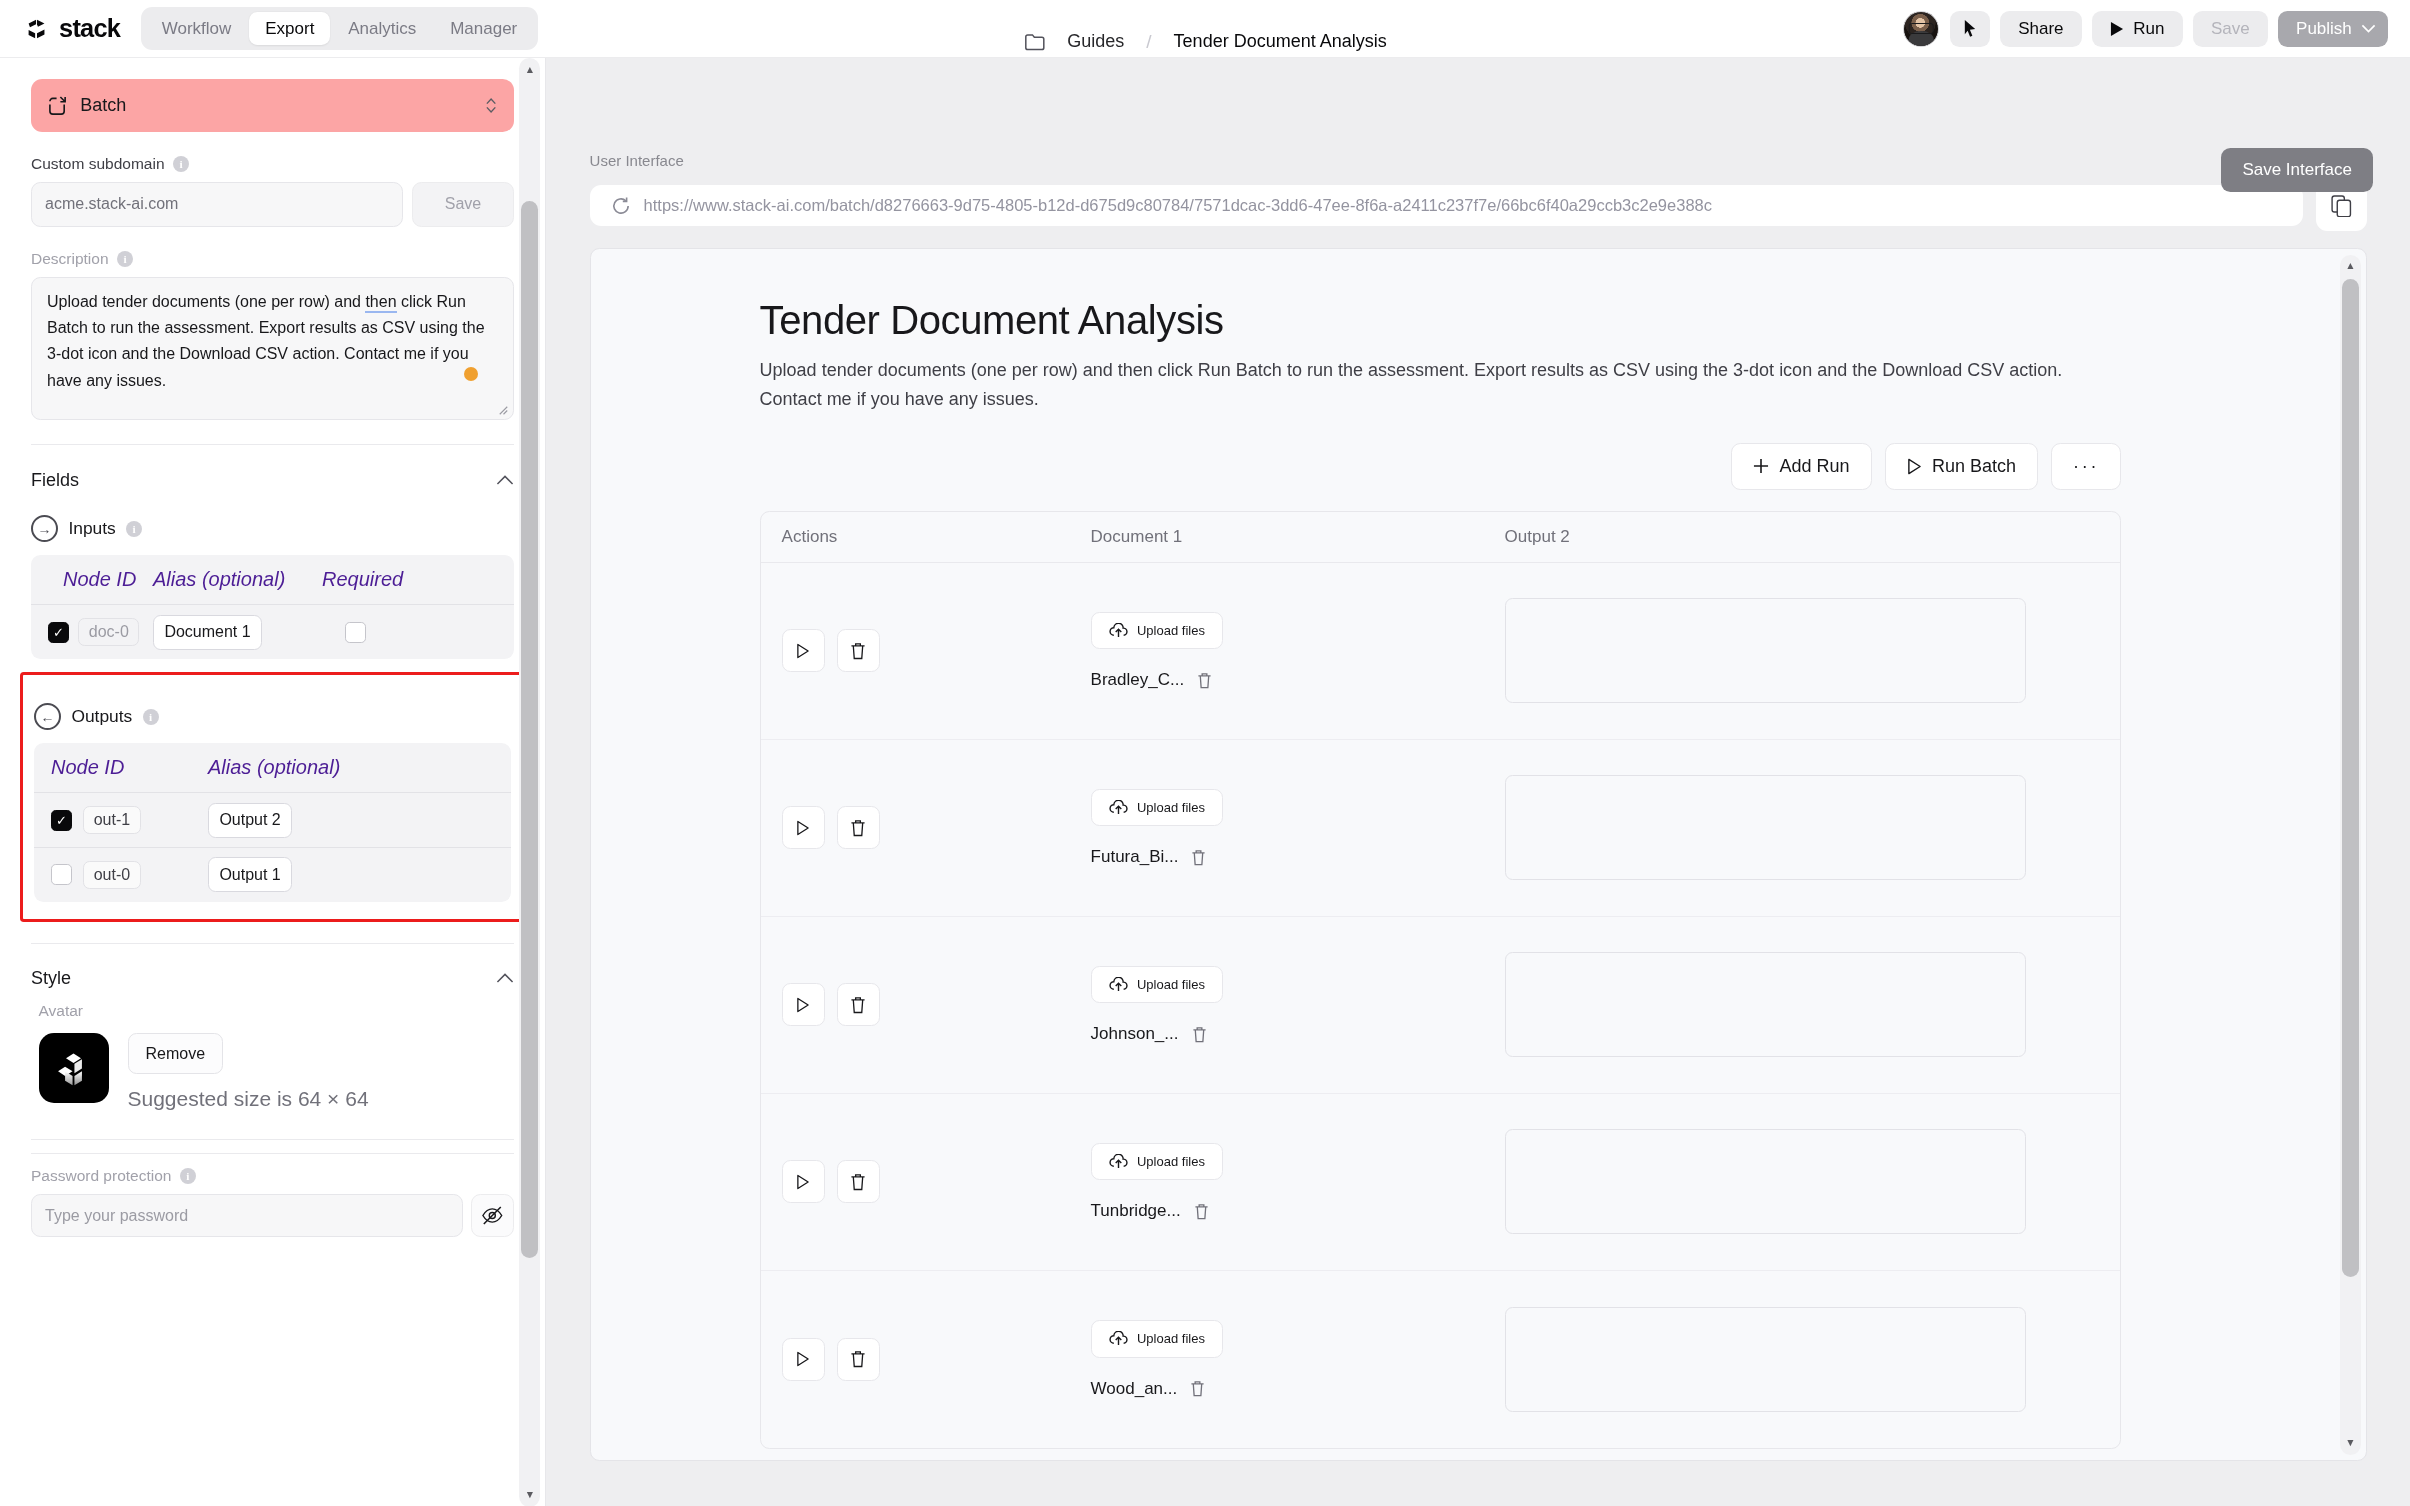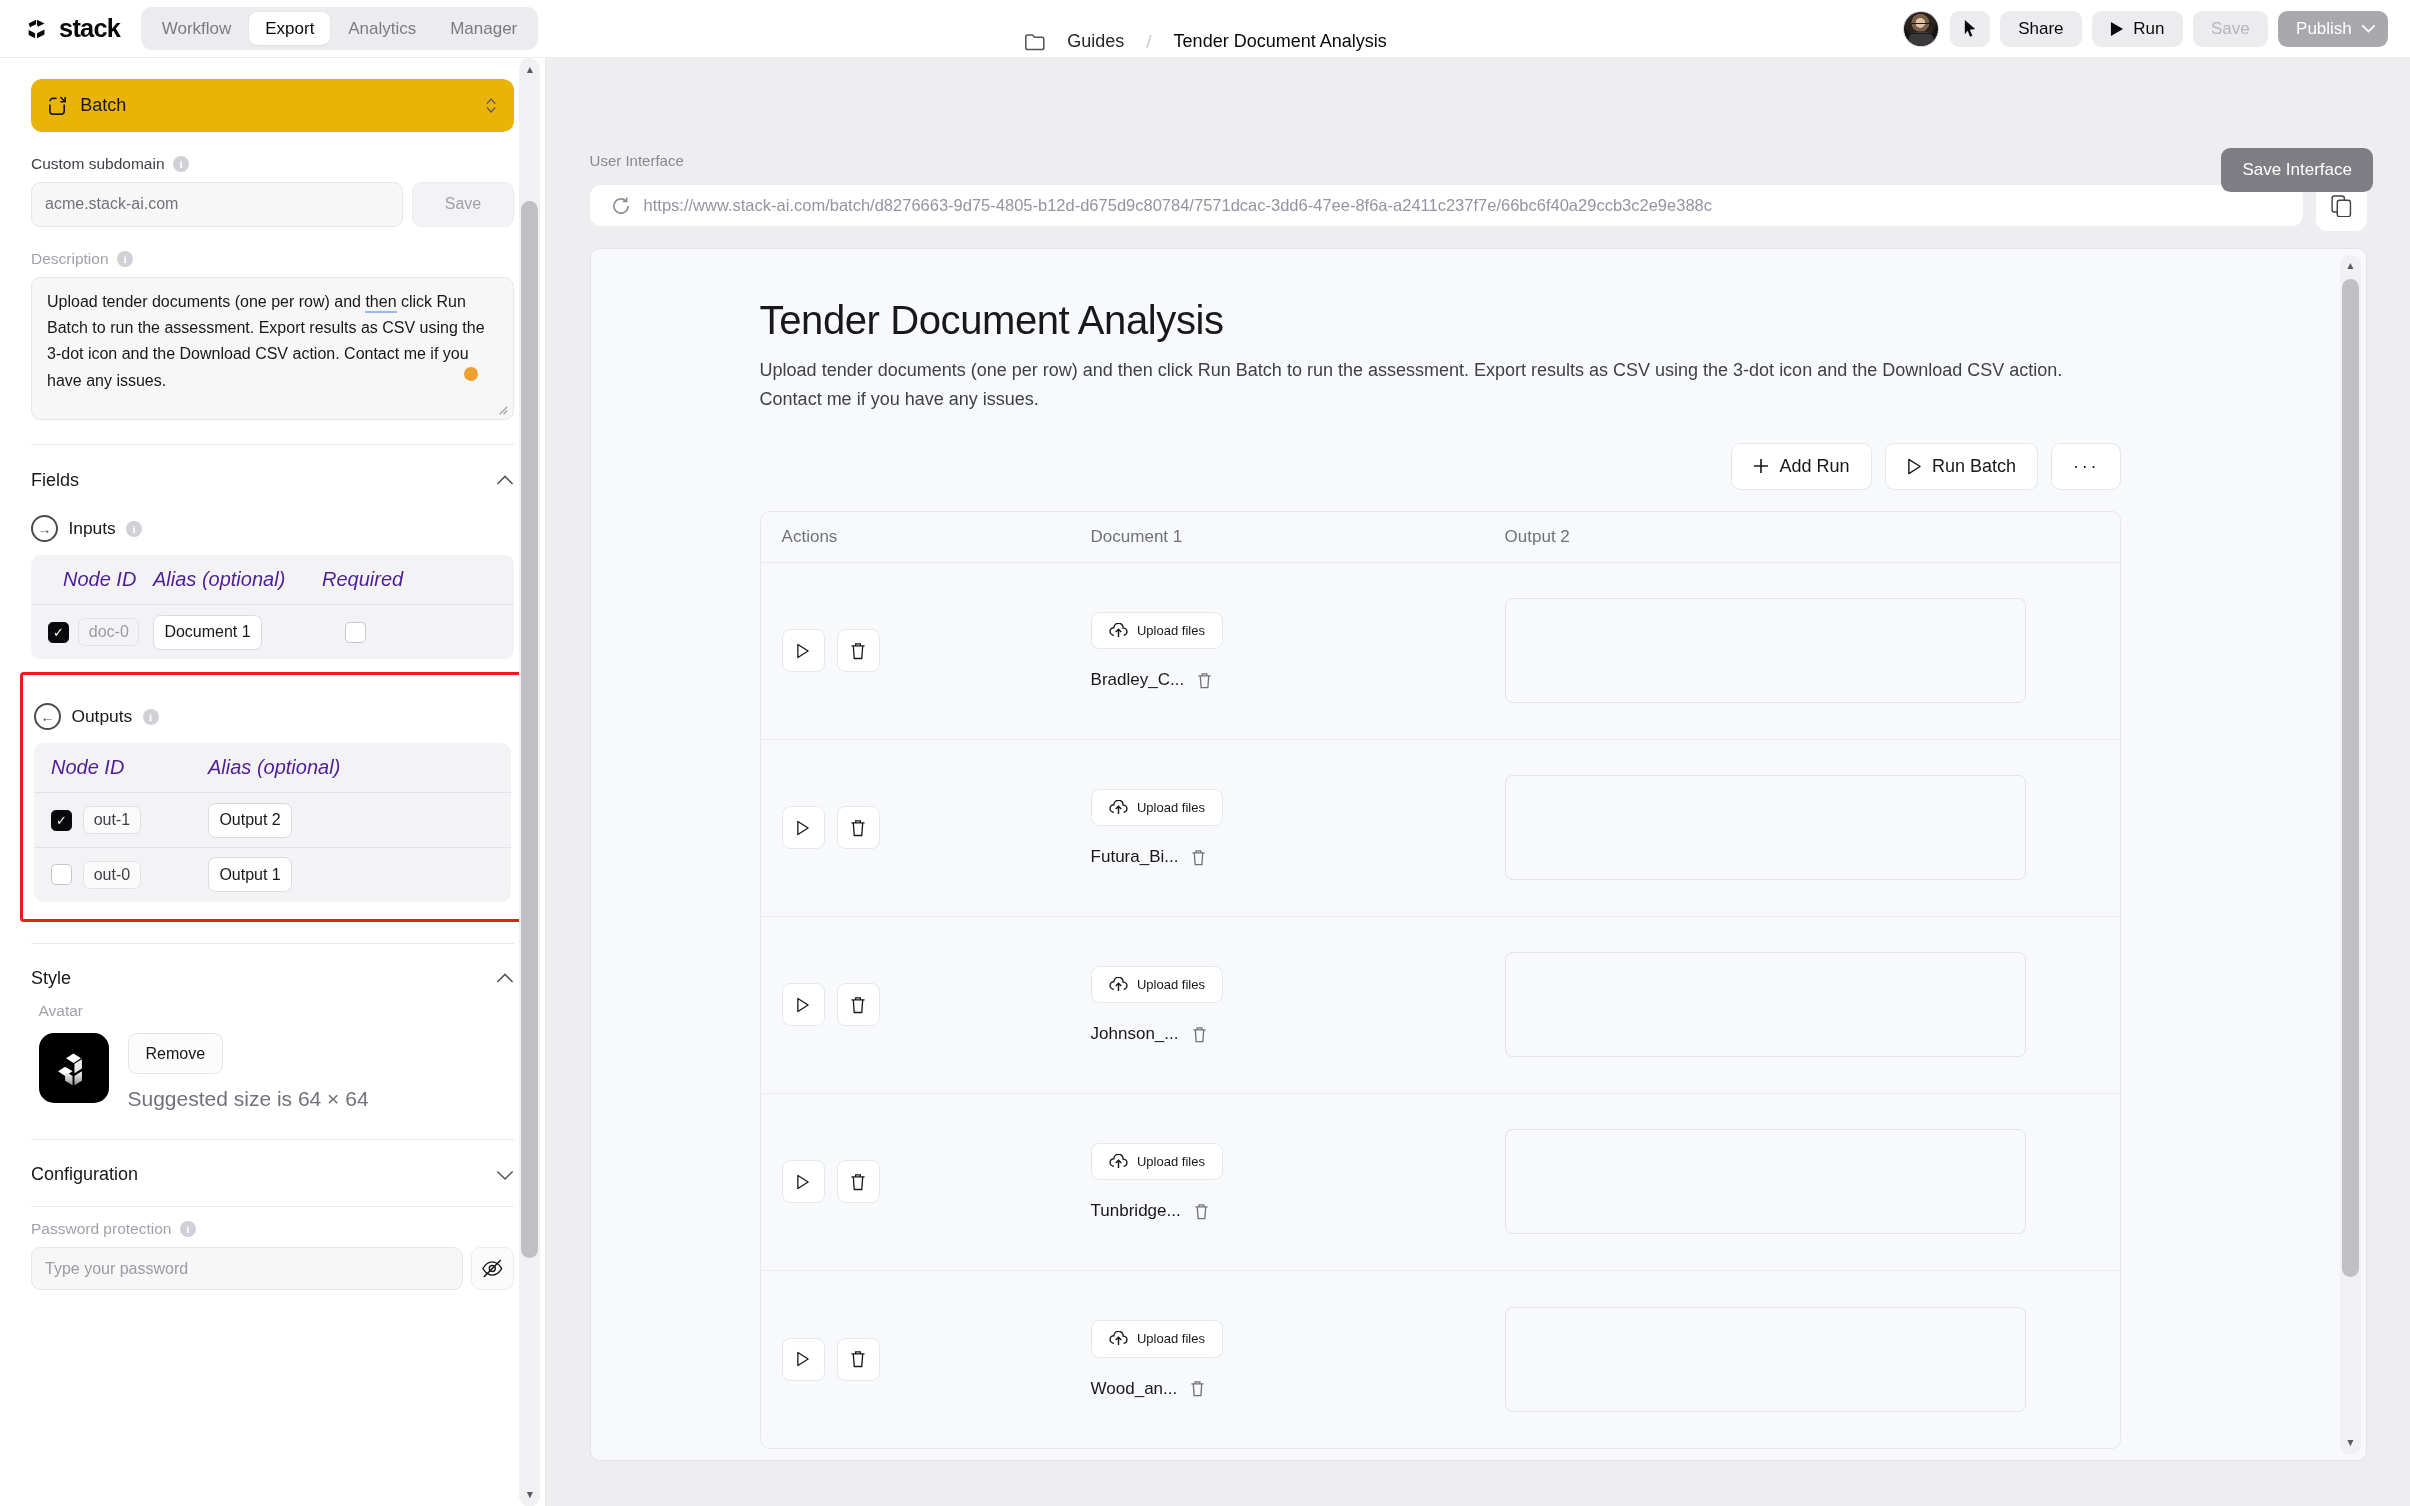--- a/index.html
+++ b/index.html
@@ -88,21 +88,21 @@
     background:#f1f1f3; border-radius: 10.4px;
     display:flex; flex-direction:column; align-items:center;
   }
   .sb-arrow { font-size:10.4px; color:#5b5b60; line-height:1; padding: 6.6px 0; }
   .sb-thumb {
     position:absolute; left:1.9px; width: 17px;
     background:#c0c0c3; border-radius: 8.5px;
   }
 
   .select-box {
-    background:#eab308; border-radius: 11.3px; height: 53px;
+    background:#fca5a5; border-radius: 11.3px; height: 53px;
     display:flex; align-items:center; padding: 12px 17px; gap: 12.2px;
     font-size: 18px; color:#18181b;
   }
   .select-chev { margin-left:auto; color:#5c5c63; font-size:14px; line-height:1; }
 
   .field-label {
     font-size: 15.5px; color:#3f3f46; margin: 22.6px 0 9.4px;
     display:flex; align-items:center; gap: 8.5px;
   }
   .field-label.muted { color:#a1a1aa; }
@@ -494,28 +494,20 @@
             </svg>
           </div>
           <div style="display:flex;flex-direction:column;">
             <div class="btn-outline">Remove</div>
             <div class="hint">Suggested size is 64 × 64</div>
           </div>
         </div>
 
         <div class="hr" style="margin-top:28px;"></div>
 
-        <div class="section-head">
-          <span>Configuration</span>
-          <span class="chev">
-            <svg width="18" height="10.4" viewBox="0 0 19 11">
-                <path d="M1.5 1.5 L9.5 9.5 L17.5 1.5" fill="none" stroke="#52525b" stroke-width="1.6"></path>
-              </svg>
-          </span>
-        </div>
 
         <div class="hr" style="margin-top:13px;"></div>
 
         <div class="field-label muted" style="margin-top:13px;">
           <span>Password protection</span>
           <span class="info-i">i</span>
         </div>
         <div class="pw-row">
           <div class="pw-input">Type your password</div>
           <div class="pw-eye">

